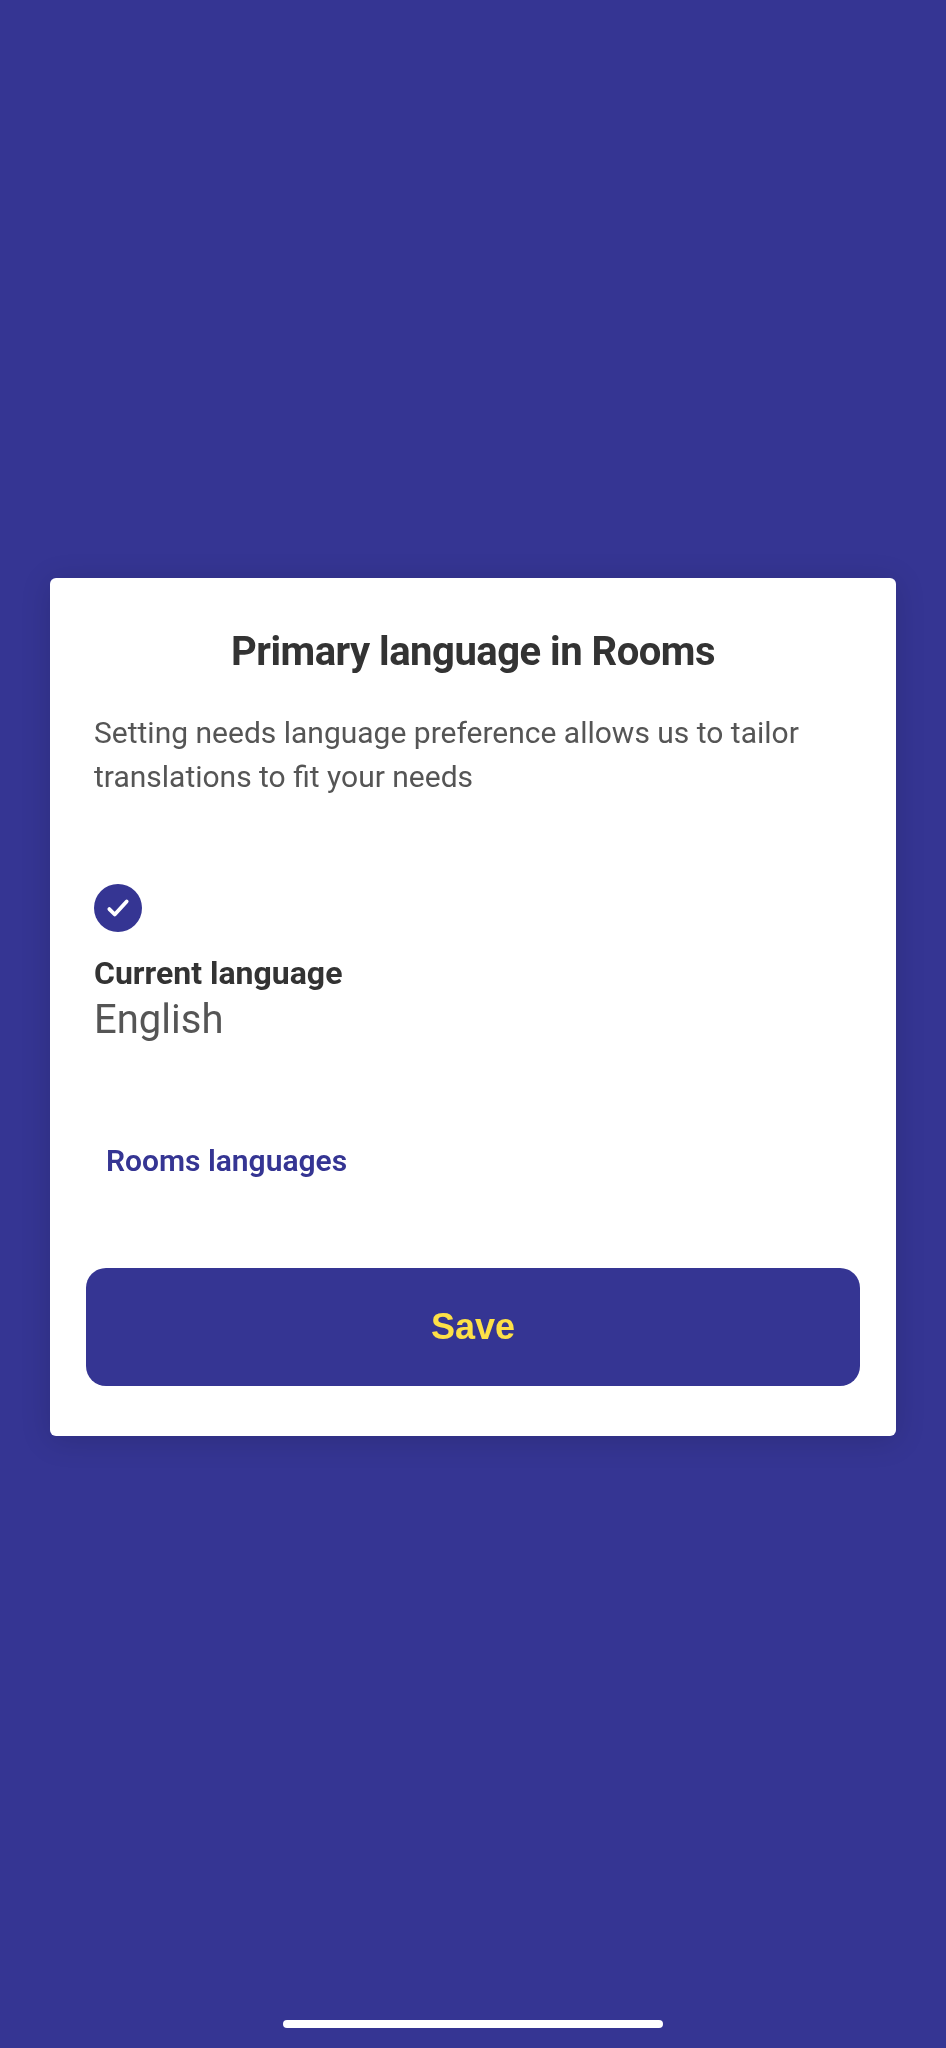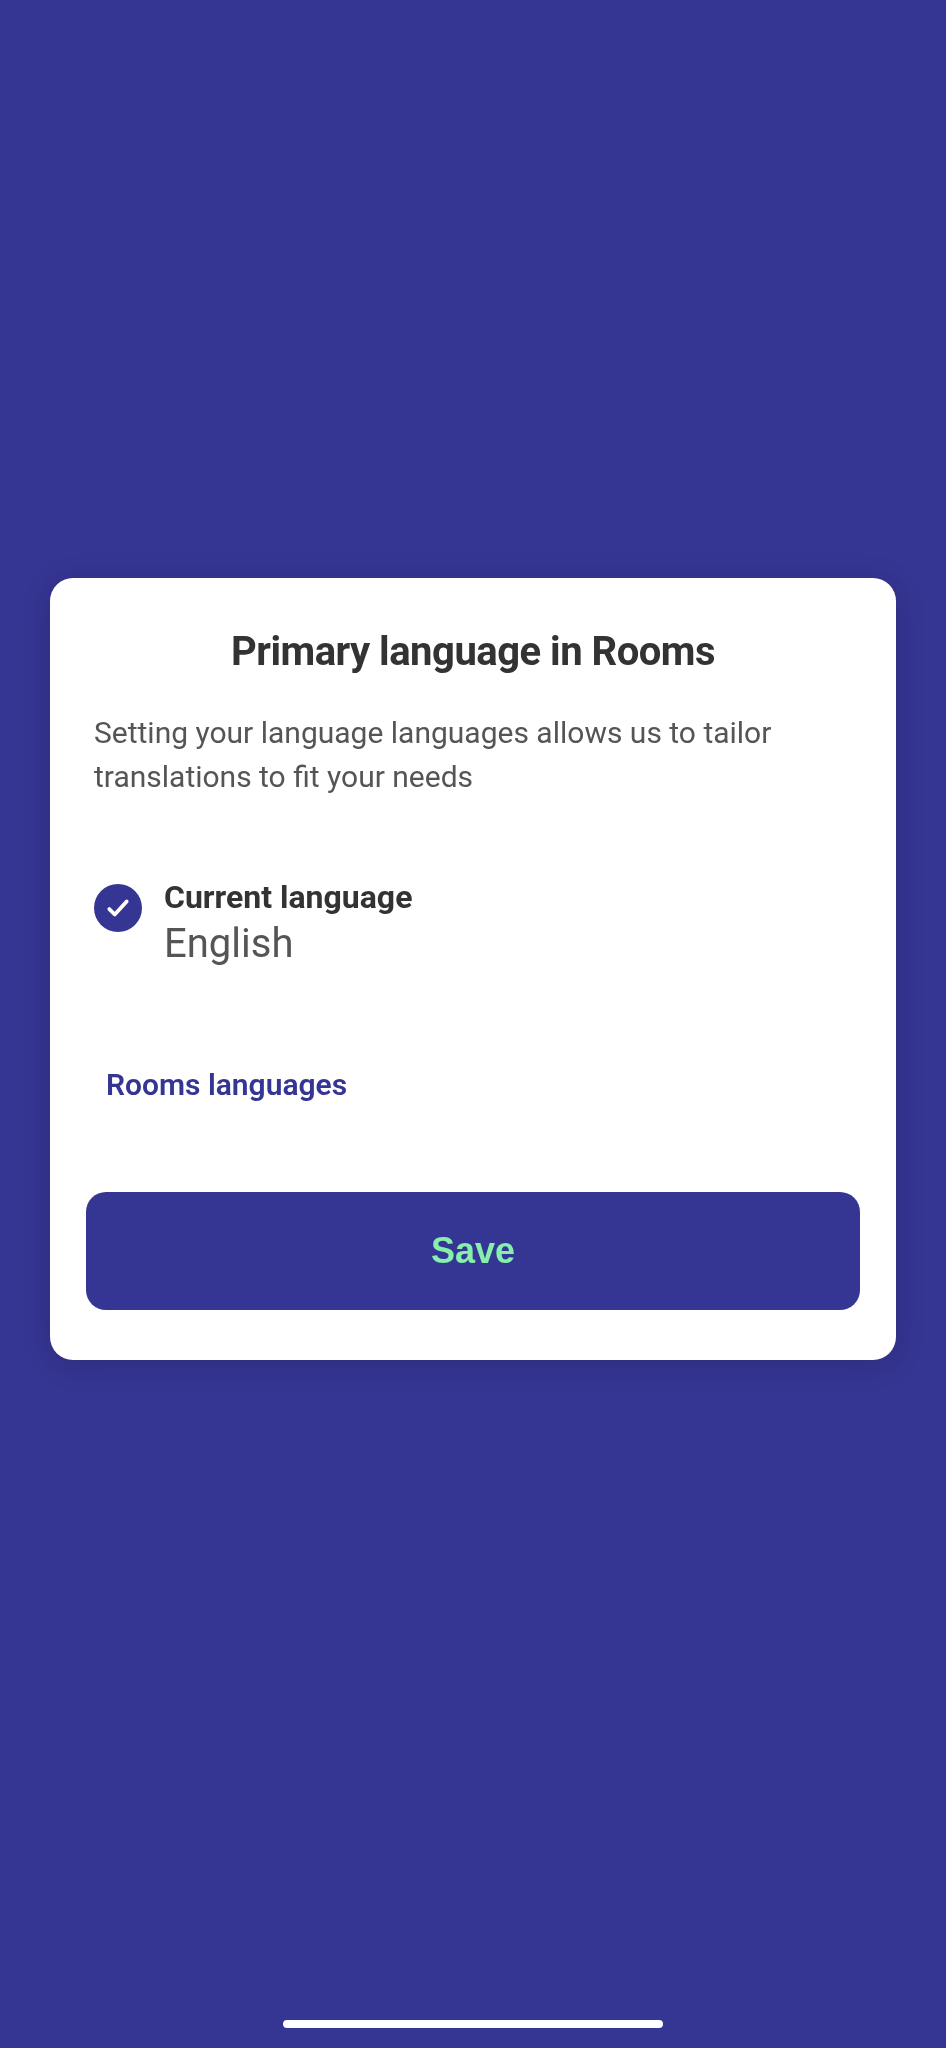--- a/index.html
+++ b/index.html
@@ -16,21 +16,21 @@
       position: relative;
       overflow: hidden;
     }
 
     .card {
       position: absolute;
       left: 50px;
       right: 50px;
       top: 578px;
       background-color: #ffffff;
-      border-radius: 23px;
+      border-radius: 6px;
       padding: 50px 36px 50px 36px;
       box-shadow: 0 4px 30px rgba(0,0,0,0.15);
     }
 
     .card-title {
       font-size: 40px;
       font-weight: 700;
       color: #333333;
       text-align: center;
       margin-bottom: 36px;
@@ -46,20 +46,21 @@
       margin-bottom: 80px;
       padding: 0 8px;
     }
 
     .current-language-row {
       display: flex;
       align-items: flex-start;
       gap: 22px;
       padding: 0 8px;
       margin-bottom: 100px;
+      flex-direction: column;
     }
 
     .check-badge {
       width: 48px;
       height: 48px;
       border-radius: 50%;
       background-color: #353593;
       display: flex;
       align-items: center;
       justify-content: center;
@@ -95,21 +96,21 @@
       font-weight: 600;
       color: #353593;
       padding: 0 20px;
       margin-bottom: 90px;
       cursor: pointer;
     }
 
     .save-button {
       width: 100%;
       background-color: #353593;
-      color: #86efac;
+      color: #fde047;
       border: none;
       border-radius: 20px;
       font-size: 36px;
       font-weight: 700;
       padding: 38px 0;
       cursor: pointer;
     }
 
     .home-indicator {
       position: absolute;
@@ -120,21 +121,21 @@
       height: 8px;
       background-color: #ffffff;
       border-radius: 4px;
     }
   </style>
 </head>
 <body>
 
 <div class="card">
   <h1 class="card-title">Primary language in Rooms</h1>
-  <p class="card-description">Setting your language languages allows us to tailor translations to fit your needs</p>
+  <p class="card-description">Setting needs language preference allows us to tailor translations to fit your needs</p>
 
   <div class="current-language-row">
     <div class="check-badge">
       <svg viewBox="0 0 24 24" fill="none" stroke="#ffffff" stroke-width="3.5" stroke-linecap="round" stroke-linejoin="round">
         <polyline points="4,13 9,18 20,6"></polyline>
       </svg>
     </div>
     <div class="lang-text">
       <span class="lang-label">Current language</span>
       <span class="lang-value">English</span>

